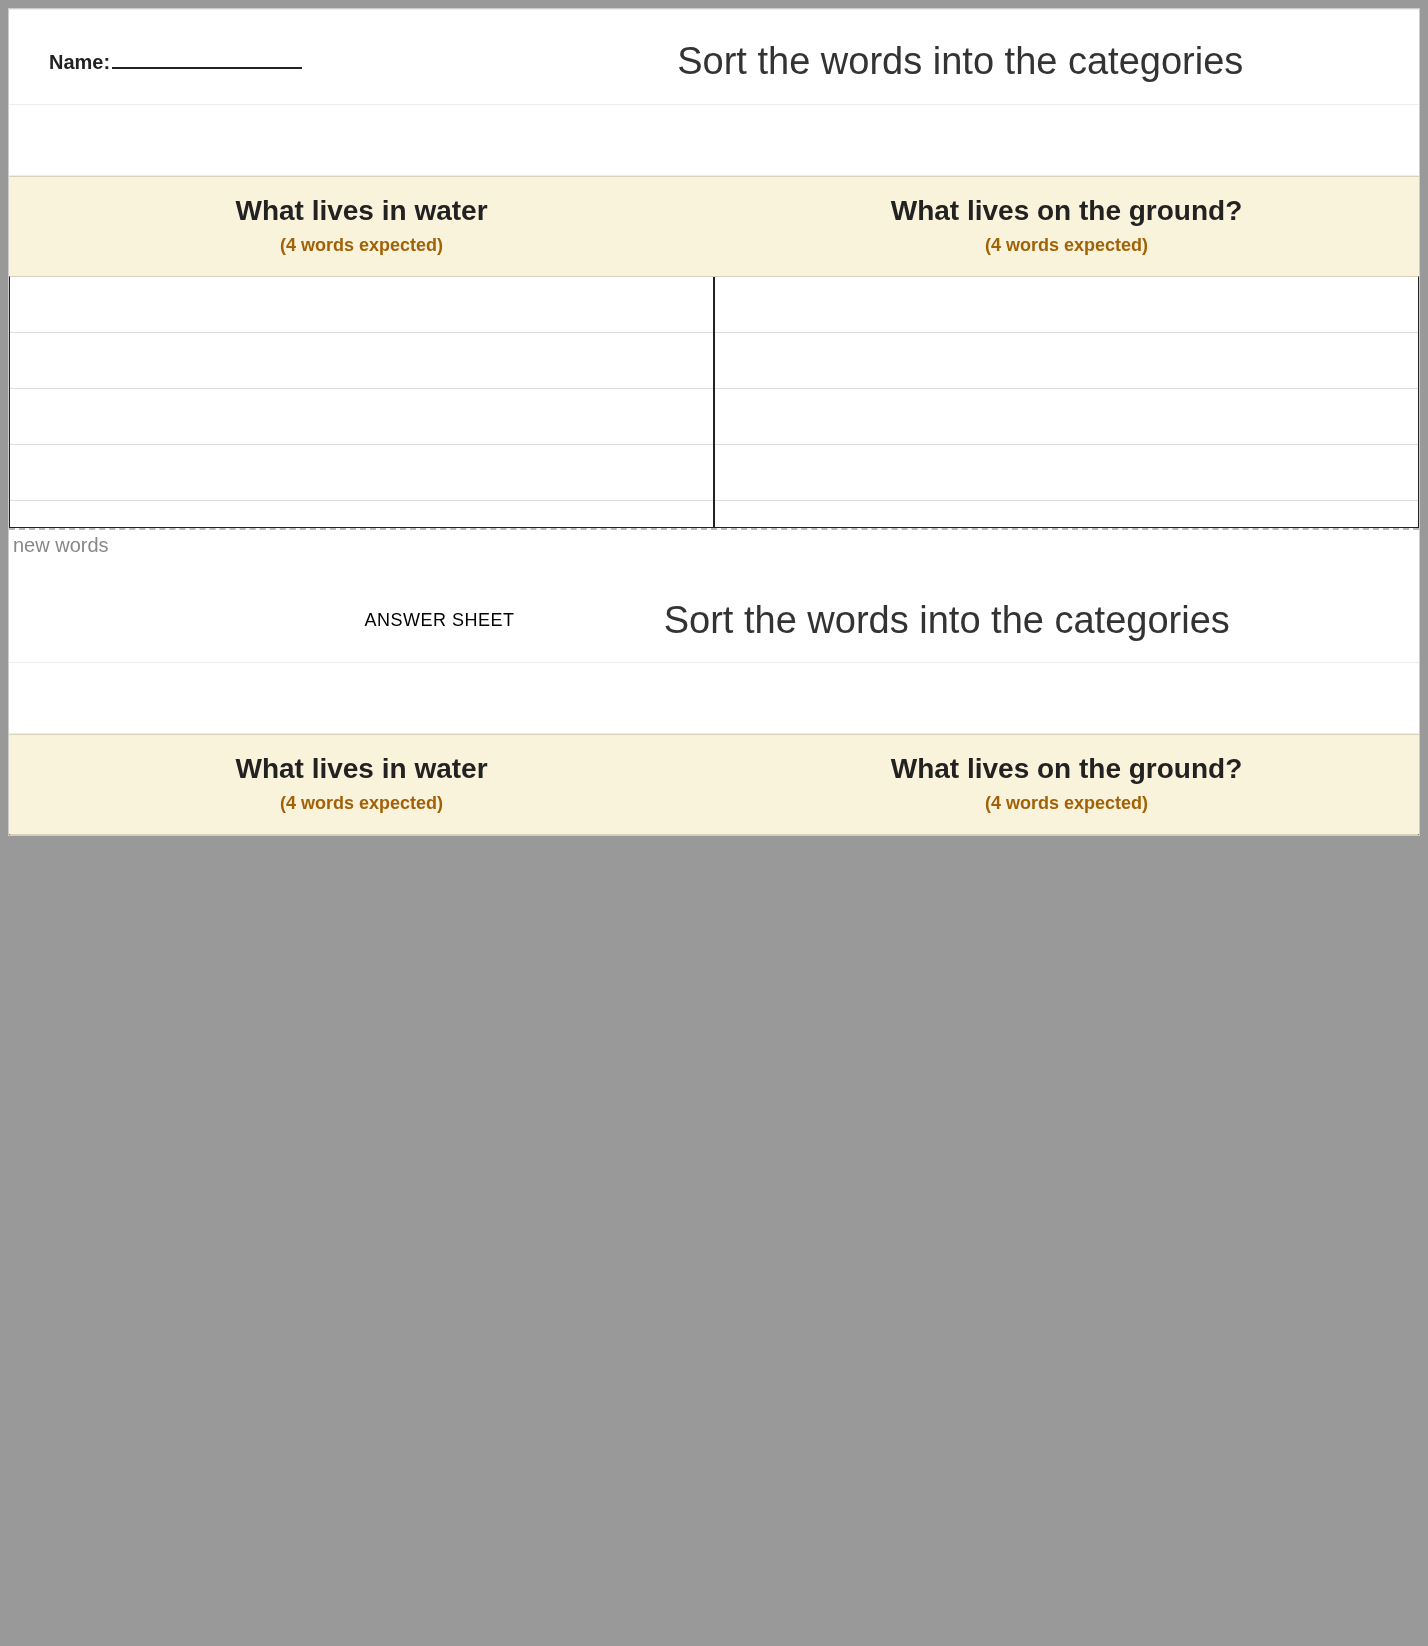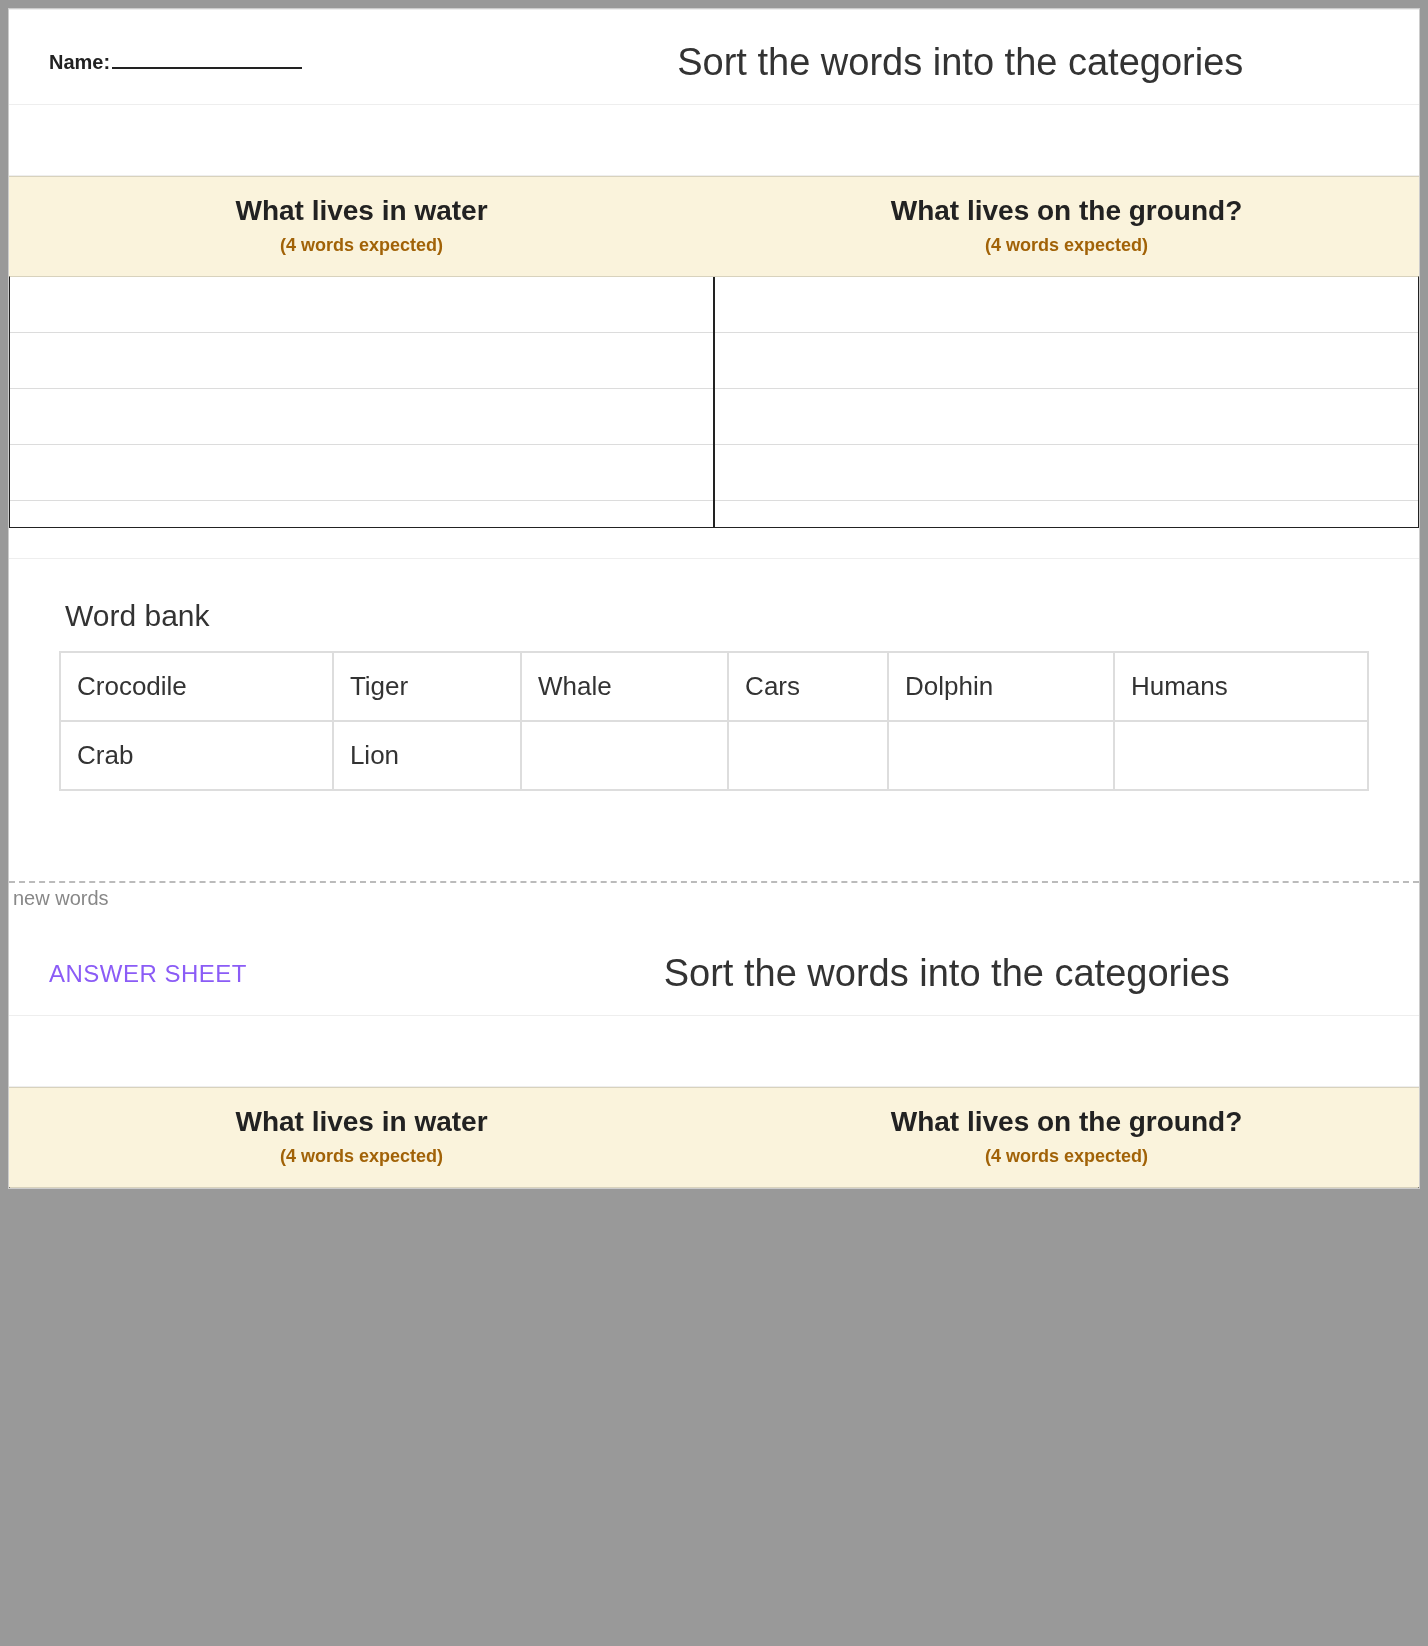--- a/index.html
+++ b/index.html
@@ -33,21 +33,21 @@
     .blank-line {
       display: inline-block;
       border-bottom: 2px solid #222;
       width: 190px;
       vertical-align: baseline;
       margin-left: 2px;
     }
     .title-block {
       flex: 1;
       display: flex;
-      align-items: center;
+      align-items: flex-start;
       justify-content: center;
     }
     .main-title {
       font-size: 38px;
       font-weight: 400;
       color: #333;
     }
     .spacer {
       height: 70px;
     }
@@ -124,24 +124,25 @@
       color: #888;
       font-size: 20px;
     }
     .answer-sheet-header {
       display: flex;
       padding: 40px 40px 20px 40px;
       border-bottom: 1px solid #eee;
       align-items: center;
     }
     .answer-sheet-label {
-      font-size: 24px;
-      color: #8b5cf6;
+      font-size: 18px;
+      color: #000000;
       width: 35%;
       letter-spacing: 0.5px;
+      text-align: right;
     }
   </style>
 </head>
 <body>
 
 <div class="page-container">
 
   <div class="header-section">
     <div class="name-date-block">
       <div>
@@ -178,37 +179,20 @@
       <div class="category-col">
         <div class="answer-row"></div>
         <div class="answer-row"></div>
         <div class="answer-row"></div>
         <div class="answer-row"></div>
         <div class="answer-row"></div>
       </div>
     </div>
   </div>
 
-  <div class="wordbank-section">
-    <div class="wordbank-title">Word bank</div>
-    <div class="wordbank-table">
-      <div class="wordbank-cell">Crocodile</div>
-      <div class="wordbank-cell">Tiger</div>
-      <div class="wordbank-cell">Whale</div>
-      <div class="wordbank-cell">Cars</div>
-      <div class="wordbank-cell">Dolphin</div>
-      <div class="wordbank-cell">Humans</div>
-      <div class="wordbank-cell">Crab</div>
-      <div class="wordbank-cell">Lion</div>
-      <div class="wordbank-cell"></div>
-      <div class="wordbank-cell"></div>
-      <div class="wordbank-cell"></div>
-      <div class="wordbank-cell"></div>
-    </div>
-  </div>
 
   <div class="page-break">
     <span>new words</span>
   </div>
 
   <div class="answer-sheet-header">
     <div class="answer-sheet-label">ANSWER SHEET</div>
     <div class="title-block">
       <h1 class="main-title">Sort the words into the categories</h1>
     </div>

